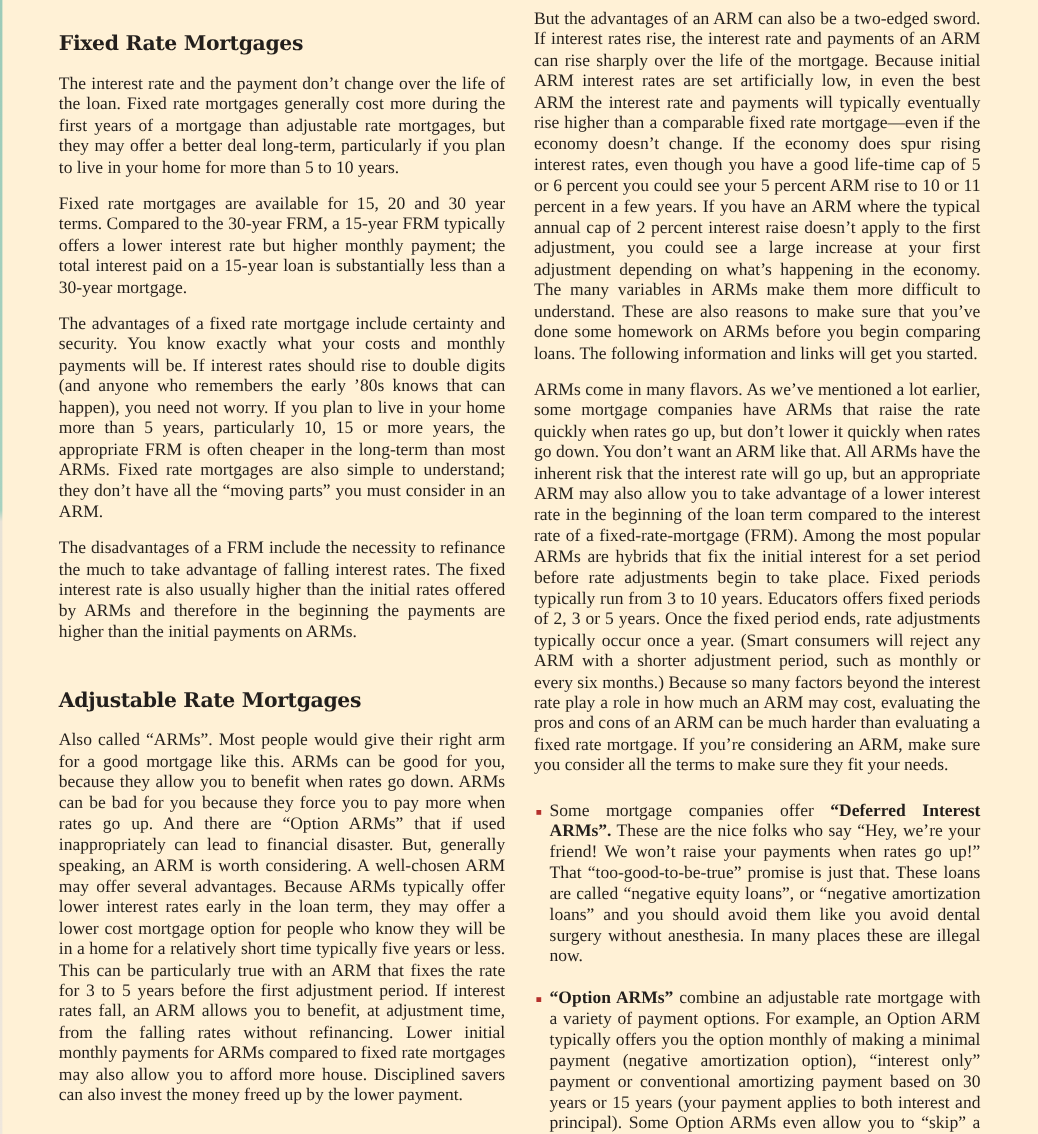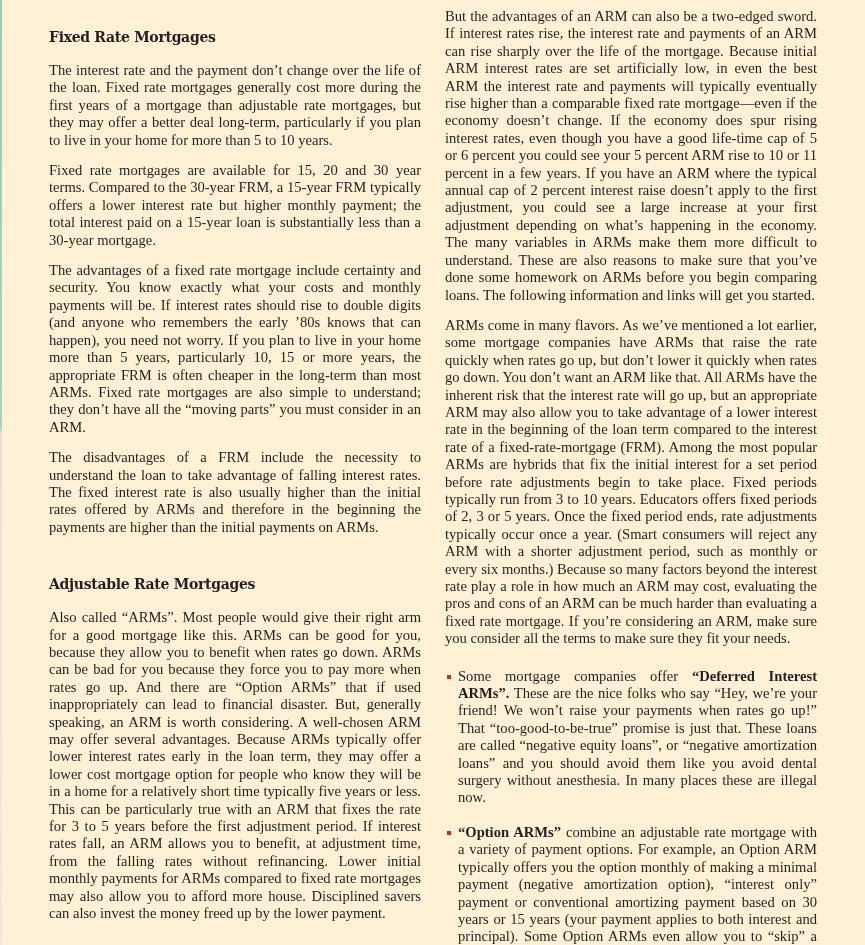--- a/index.html
+++ b/index.html
@@ -17,21 +17,21 @@
   .col {
     position: absolute; top: 8px;
     font-size: 14.6px; line-height: 17.4px;
     text-align: justify; hyphens: auto;
   }
   .col-left { left: 49px; width: 372px; }
   .col-right { left: 445px; width: 372px; }
   p { margin: 0 0 13px 0; }
   h2 {
     font-family: "DejaVu Serif", serif;
-    font-weight: bold; font-size: 14px; line-height: 22px;
+    font-weight: bold; font-size: 17px; line-height: 22px;
     margin: 0 0 14px 0; letter-spacing: -0.3px;
   }
   .h-fixed { margin-top: 18px; }
   .h-adj { margin-top: 37px; }
   ul { list-style: none; padding: 0; margin: 0; }
   li { position: relative; padding-left: 13px; margin-bottom: 17px; }
   .bullet {
     position: absolute; left: 2px; top: 7px; width: 4px; height: 4px;
     background: #b5302c;
   }
@@ -41,21 +41,21 @@
 </head>
 <body>
 
 <div class="edge"></div>
 
 <div class="col col-left">
   <h2 class="h-fixed">Fixed Rate Mortgages</h2>
   <p>The interest rate and the payment don’t change over the life of the loan. Fixed rate mortgages generally cost more during the first years of a mortgage than adjustable rate mortgages, but they may offer a better deal long-term, particularly if you plan to live in your home for more than 5 to 10 years.</p>
   <p>Fixed rate mortgages are available for 15, 20 and 30 year terms. Compared to the 30-year FRM, a 15-year FRM typically offers a lower interest rate but higher monthly payment; the total interest paid on a 15-year loan is substantially less than a 30-year mortgage.</p>
   <p>The advantages of a fixed rate mortgage include certainty and security. You know exactly what your costs and monthly payments will be. If interest rates should rise to double digits (and anyone who remembers the early ’80s knows that can happen), you need not worry. If you plan to live in your home more than 5 years, particularly 10, 15 or more years, the appropriate FRM is often cheaper in the long-term than most ARMs. Fixed rate mortgages are also simple to understand; they don’t have all the “moving parts” you must consider in an ARM.</p>
-  <p>The disadvantages of a FRM include the necessity to understand the loan to take advantage of falling interest rates. The fixed interest rate is also usually higher than the initial rates offered by ARMs and therefore in the beginning the payments are higher than the initial payments on ARMs.</p>
+  <p>The disadvantages of a FRM include the necessity to refinance the much to take advantage of falling interest rates. The fixed interest rate is also usually higher than the initial rates offered by ARMs and therefore in the beginning the payments are higher than the initial payments on ARMs.</p>
   <h2 class="h-adj">Adjustable Rate Mortgages</h2>
   <p>Also called “ARMs”. Most people would give their right arm for a good mortgage like this. ARMs can be good for you, because they allow you to benefit when rates go down. ARMs can be bad for you because they force you to pay more when rates go up. And there are “Option ARMs” that if used inappropriately can lead to financial disaster. But, generally speaking, an ARM is worth considering. A well-chosen ARM may offer several advantages. Because ARMs typically offer lower interest rates early in the loan term, they may offer a lower cost mortgage option for people who know they will be in a home for a relatively short time typically five years or less. This can be particularly true with an ARM that fixes the rate for 3 to 5 years before the first adjustment period. If interest rates fall, an ARM allows you to benefit, at adjustment time, from the falling rates without refinancing. Lower initial monthly payments for ARMs compared to fixed rate mortgages may also allow you to afford more house. Disciplined savers can also invest the money freed up by the lower payment.</p>
 </div>
 
 <div class="col col-right">
   <p>But the advantages of an ARM can also be a two-edged sword. If interest rates rise, the interest rate and payments of an ARM can rise sharply over the life of the mortgage. Because initial ARM interest rates are set artificially low, in even the best ARM the interest rate and payments will typically eventually rise higher than a comparable fixed rate mortgage—even if the economy doesn’t change. If the economy does spur rising interest rates, even though you have a good life-time cap of 5 or 6 percent you could see your 5 percent ARM rise to 10 or 11 percent in a few years. If you have an ARM where the typical annual cap of 2 percent interest raise doesn’t apply to the first adjustment, you could see a large increase at your first adjustment depending on what’s happening in the economy. The many variables in ARMs make them more difficult to understand. These are also reasons to make sure that you’ve done some homework on ARMs before you begin comparing loans. The following information and links will get you started.</p>
   <p>ARMs come in many flavors. As we’ve mentioned a lot earlier, some mortgage companies have ARMs that raise the rate quickly when rates go up, but don’t lower it quickly when rates go down. You don’t want an ARM like that. All ARMs have the inherent risk that the interest rate will go up, but an appropriate ARM may also allow you to take advantage of a lower interest rate in the beginning of the loan term compared to the interest rate of a fixed-rate-mortgage (FRM). Among the most popular ARMs are hybrids that fix the initial interest for a set period before rate adjustments begin to take place. Fixed periods typically run from 3 to 10 years. Educators offers fixed periods of 2, 3 or 5 years. Once the fixed period ends, rate adjustments typically occur once a year. (Smart consumers will reject any ARM with a shorter adjustment period, such as monthly or every six months.) Because so many factors beyond the interest rate play a role in how much an ARM may cost, evaluating the pros and cons of an ARM can be much harder than evaluating a fixed rate mortgage. If you’re considering an ARM, make sure you consider all the terms to make sure they fit your needs.</p>
   <ul class="list">
     <li>
       <span class="bullet"></span><span>Some mortgage companies offer </span><b>“Deferred Interest ARMs”.</b><span> These are the nice folks who say “Hey, we’re your friend! We won’t raise your payments when rates go up!” That “too-good-to-be-true” promise is just that. These loans are called “negative equity loans”, or “negative amortization loans” and you should avoid them like you avoid dental surgery without anesthesia. In many places these are illegal now.</span>

